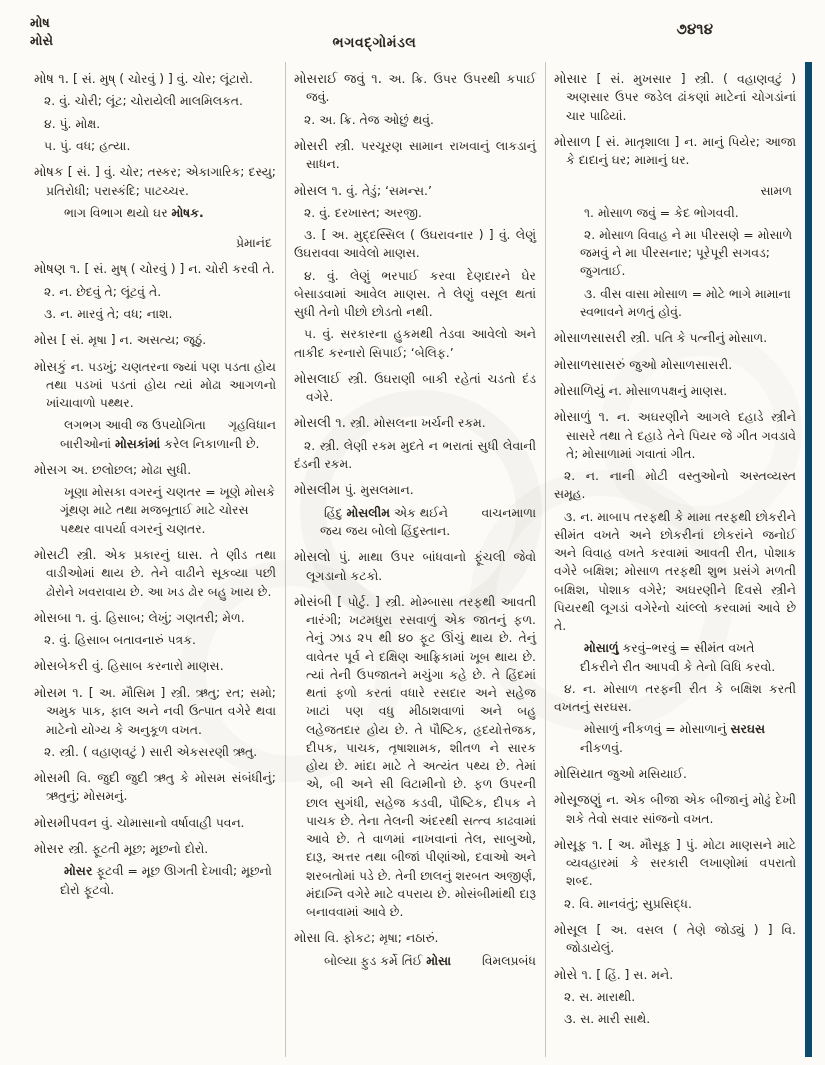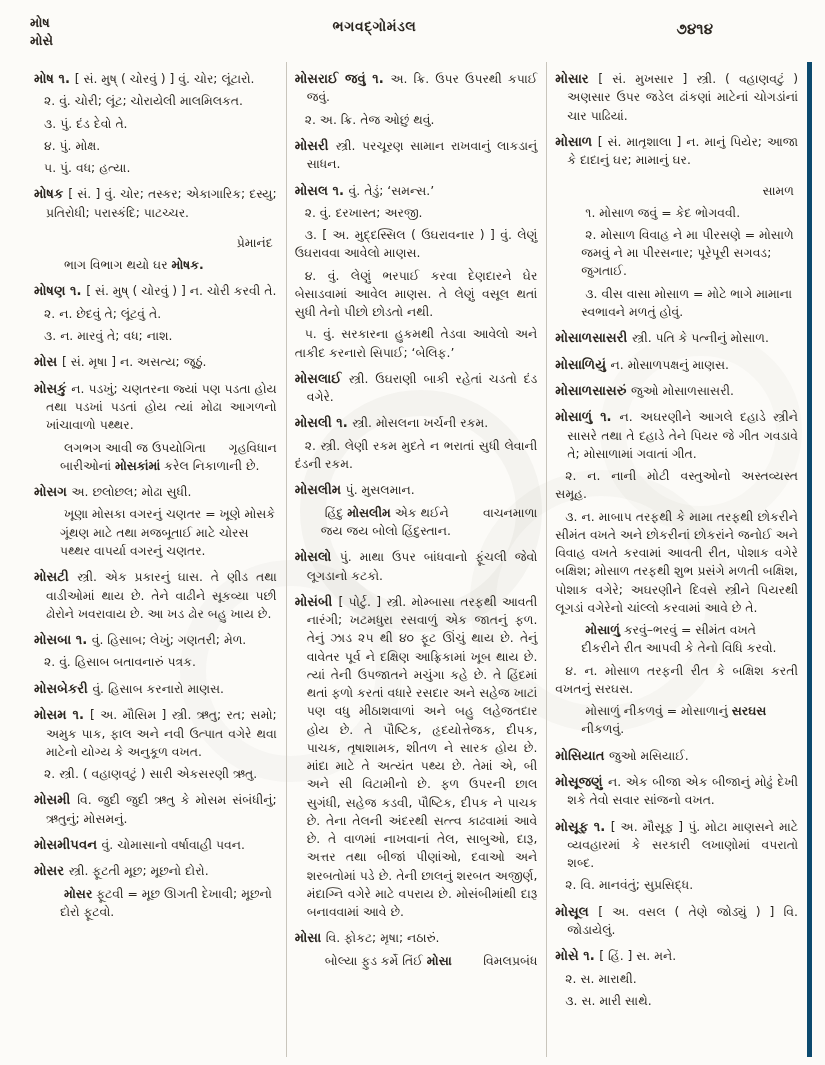--- a/index.html
+++ b/index.html
@@ -10,34 +10,34 @@
     font-size:12.4px;line-height:1.47;
   }
   .watermark{position:absolute;border-radius:50%;border:26px solid #6b6b63;opacity:.055;pointer-events:none;}
   .wm1{width:190px;height:190px;left:300px;top:390px;}
   .wm2{width:210px;height:210px;left:470px;top:470px;opacity:.045;}
   .wm3{width:170px;height:170px;left:180px;top:560px;opacity:.04;}
   .wm4{width:150px;height:150px;left:600px;top:330px;opacity:.035;}
 
   .header{position:absolute;top:12px;left:0;width:749px;height:48px;}
   .guide{position:absolute;left:30px;top:2px;font-weight:bold;font-size:13px;line-height:1.35;}
-  .title{position:absolute;left:0;right:0;top:4px;text-align:center;font-weight:bold;font-size:14px;letter-spacing:.5px;}
+  .title{position:absolute;left:0;right:0;top:20px;text-align:center;font-weight:bold;font-size:14px;letter-spacing:.5px;}
   .pageno{position:absolute;right:36px;top:6px;font-weight:bold;font-size:15px;}
 
   .columns{position:absolute;top:62px;left:26px;width:786px;height:995px;display:flex;}
   .col{height:995px;overflow:hidden;padding:0 9px 0 8px;flex:1 1 0;}
   .col + .col{border-left:1px solid #c9c5bc;}
-  .col:last-child{border-right:5px solid #0c4a6e;}
+  .col:last-child{border-right:7px solid #0c4a6e;}
 
   .blk{margin:0 0 4px 0;text-align:justify;}
   .blk.head{padding-left:12px;text-indent:-12px;margin-top:7px;}
   .blk.sense{text-indent:10px;margin-top:3px;}
   .blk.quote{padding-left:26px;text-indent:4px;text-align:left;margin-top:2px;}
   .blk.attrib{text-align:right;padding-right:4px;margin-top:12px;}
-  .hw{font-weight:bold;font-size:13.2px;}
+  .hw{font-weight:normal;font-size:13.2px;}
   b{font-weight:bold;}
   .attr{float:right;padding-left:10px;}
 </style>
 </head>
 <body>
 
 <div class="watermark wm1"></div>
 <div class="watermark wm2"></div>
 <div class="watermark wm3"></div>
 <div class="watermark wm4"></div>
@@ -48,26 +48,25 @@
     <div>મોસે</div>
   </div>
   <div class="title">ભગવદ્ગોમંડલ</div>
   <div class="pageno">૭૪૧૪</div>
 </div>
 
 <div class="columns" id="columns">
     <div class="col">
       <div class="blk head"><span class="hw">મોષ ૧. </span>[ સં. મુષ્ ( ચોરવું ) ] વું. ચોર; લૂંટારો.</div>
       <div class="blk sense">૨. વું. ચોરી; લૂંટ; ચોરાયેલી માલમિલકત.</div>
-      <div class="blk sense">૩. પું. દંડ દેવો તે.</div>
       <div class="blk sense">૪. પું. મોક્ષ.</div>
       <div class="blk sense">૫. પું. વધ; હત્યા.</div>
       <div class="blk head"><span class="hw">મોષક </span>[ સં. ] વું. ચોર; તસ્કર; એકાગારિક; દસ્યુ; પ્રતિરોધી; પરાસ્કંદિ; પાટચ્ચર.</div>
+      <div class="blk quote">ભાગ વિભાગ થયો ઘર <b>મોષક.</b></div>
       <div class="blk attrib">પ્રેમાનંદ</div>
-      <div class="blk quote">ભાગ વિભાગ થયો ઘર <b>મોષક.</b></div>
       <div class="blk head"><span class="hw">મોષણ ૧. </span>[ સં. મુષ્ ( ચોરવું ) ] ન. ચોરી કરવી તે.</div>
       <div class="blk sense">૨. ન. છેદવું તે; લૂંટવું તે.</div>
       <div class="blk sense">૩. ન. મારવું તે; વધ; નાશ.</div>
       <div class="blk head"><span class="hw">મોસ </span>[ સં. મૃષા ] ન. અસત્ય; જૂઠું.</div>
       <div class="blk head"><span class="hw">મોસકું </span>ન. પડખું; ચણતરના જ્યાં પણ પડતા હોય તથા પડખાં પડતાં હોય ત્યાં મોઢા આગળનો ખાંચાવાળો પથ્થર.</div>
       <div class="blk quote"><span class="attr">ગૃહવિધાન</span>લગભગ આવી જ ઉપયોગિતા બારીઓનાં <b>મોસકાંમાં</b> કરેલ નિકાળાની છે.</div>
       <div class="blk head"><span class="hw">મોસગ </span>અ. છલોછલ; મોઢા સુધી.</div>
       <div class="blk quote">ખૂણા મોસકા વગરનું ચણતર = ખૂણે મોસકે ગૂંથણ માટે તથા મજબૂતાઈ માટે ચોરસ પથ્થર વાપર્યા વગરનું ચણતર.</div>
       <div class="blk head"><span class="hw">મોસટી </span>સ્ત્રી. એક પ્રકારનું ઘાસ. તે ણીડ તથા વાડીઓમાં થાય છે. તેને વાઢીને સૂકવ્યા પછી ઢોરોને ખવરાવાય છે. આ ખડ ઢોર બહુ ખાય છે.</div>
       <div class="blk head"><span class="hw">મોસબા ૧. </span>વું. હિસાબ; લેખું; ગણતરી; મેળ.</div>
@@ -100,22 +99,22 @@
       <div class="blk quote"><span class="attr">વિમલપ્રબંધ</span>બોલ્યા ફુડ કર્મે તિંઈ <b>મોસા</b></div>
     </div>
     <div class="col">
       <div class="blk head"><span class="hw">મોસાર </span>[ સં. મુખસાર ] સ્ત્રી. ( વહાણવટું ) અણસાર ઉપર જડેલ ઢાંકણાં માટેનાં ચોગડાંનાં ચાર પાઢિયાં.</div>
       <div class="blk head"><span class="hw">મોસાળ </span>[ સં. માતૃશાલા ] ન. માનું પિયેર; આજા કે દાદાનું ઘર; મામાનું ઘર.</div>
       <div class="blk attrib">સામળ</div>
       <div class="blk quote">૧. મોસાળ જવું = કેદ ભોગવવી.</div>
       <div class="blk quote">૨. મોસાળ વિવાહ ને મા પીરસણે = મોસાળે જમવું ને મા પીરસનાર; પૂરેપૂરી સગવડ; જુગતાઈ.</div>
       <div class="blk quote">૩. વીસ વાસા મોસાળ = મોટે ભાગે મામાના સ્વભાવને મળતું હોવું.</div>
       <div class="blk head"><span class="hw">મોસાળસાસરી </span>સ્ત્રી. પતિ કે પત્નીનું મોસાળ.</div>
+      <div class="blk head"><span class="hw">મોસાળસાસરું </span>જુઓ મોસાળસાસરી.</div>
       <div class="blk head"><span class="hw">મોસાળિયું </span>ન. મોસાળપક્ષનું માણસ.</div>
-      <div class="blk head"><span class="hw">મોસાળસાસરું </span>જુઓ મોસાળસાસરી.</div>
       <div class="blk head"><span class="hw">મોસાળું ૧. </span>ન. અઘરણીને આગલે દહાડે સ્ત્રીને સાસરે તથા તે દહાડે તેને પિયર જે ગીત ગવડાવે તે; મોસાળામાં ગવાતાં ગીત.</div>
       <div class="blk sense">૨. ન. નાની મોટી વસ્તુઓનો અસ્તવ્યસ્ત સમૂહ.</div>
       <div class="blk sense">૩. ન. માબાપ તરફથી કે મામા તરફથી છોકરીને સીમંત વખતે અને છોકરીનાં છોકરાંને જનોઈ અને વિવાહ વખતે કરવામાં આવતી રીત, પોશાક વગેરે બક્ષિશ; મોસાળ તરફથી શુભ પ્રસંગે મળતી બક્ષિશ, પોશાક વગેરે; અઘરણીને દિવસે સ્ત્રીને પિયરથી લૂગડાં વગેરેનો ચાંલ્લો કરવામાં આવે છે તે.</div>
       <div class="blk quote"><b>મોસાળું</b> કરવું–ભરવું = સીમંત વખતે દીકરીને રીત આપવી કે તેનો વિધિ કરવો.</div>
       <div class="blk sense">૪. ન. મોસાળ તરફની રીત કે બક્ષિશ કરતી વખતનું સરઘસ.</div>
       <div class="blk quote">મોસાળું નીકળવું = મોસાળાનું <b>સરઘસ</b> નીકળવું.</div>
       <div class="blk head"><span class="hw">મોસિયાત </span>જુઓ મસિયાઈ.</div>
       <div class="blk head"><span class="hw">મોસૂજણું </span>ન. એક બીજા એક બીજાનું મોઢું દેખી શકે તેવો સવાર સાંજનો વખત.</div>
       <div class="blk head"><span class="hw">મોસૂફ ૧. </span>[ અ. મૌસૂફ ] પું. મોટા માણસને માટે વ્યવહારમાં કે સરકારી લખાણોમાં વપરાતો શબ્દ.</div>
       <div class="blk sense">૨. વિ. માનવંતું; સુપ્રસિદ્ધ.</div>

